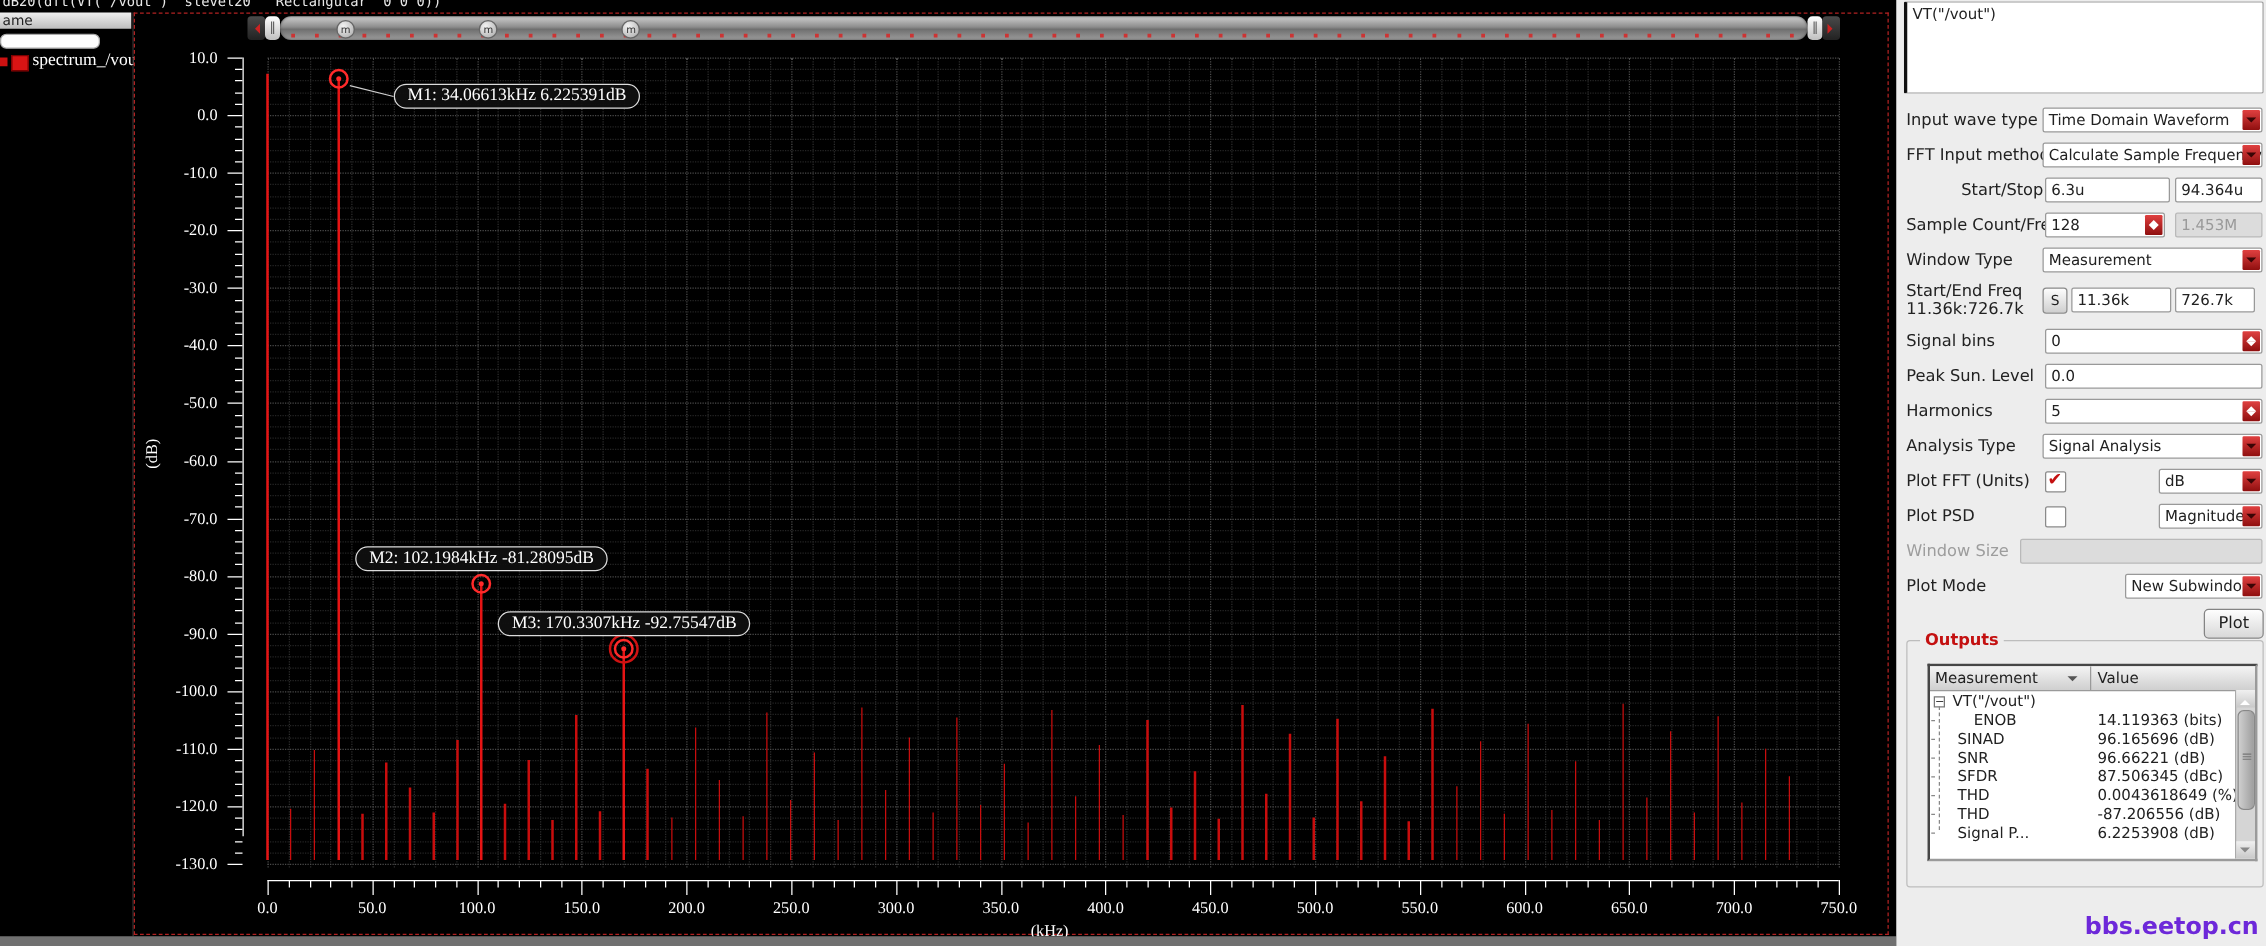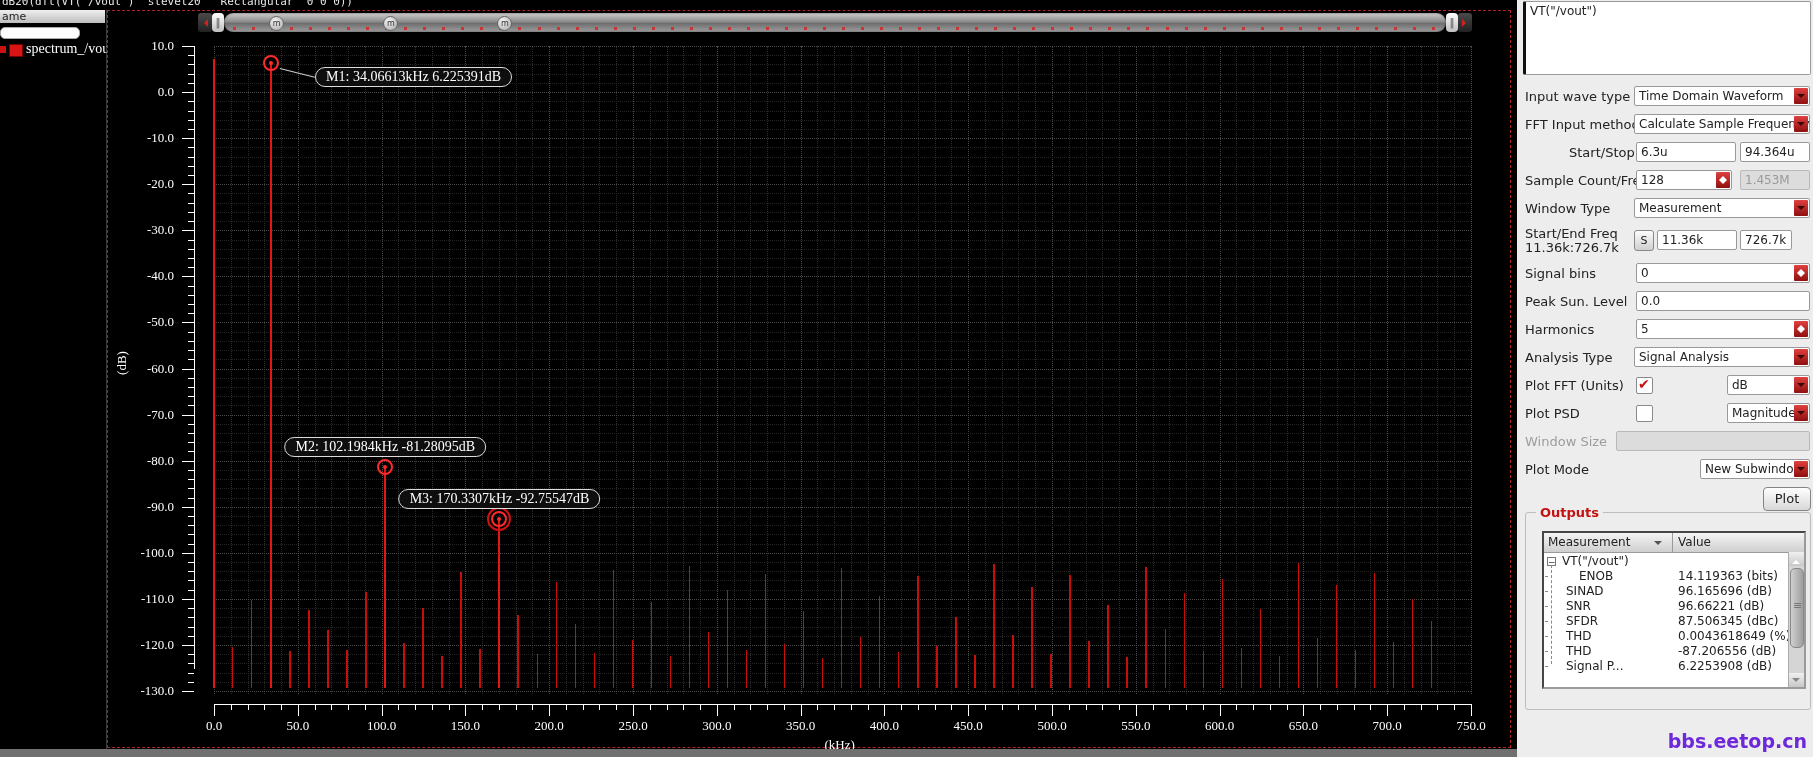--- a/index.html
+++ b/index.html
@@ -627,21 +627,21 @@
   <div class="plabel" style="top:201px;">Window Type</div>
   <div class="fld drop" style="left:117px;top:198px;width:176px;">
     <span>Measurement</span>
     <span class="arrow"></span>
   </div>
 
   <div class="plabel" style="top:226px;">Start/End Freq</div>
   <div class="plabel" style="top:240px;">11.36k:726.7k</div>
   <div class="sbtn" style="left:117px;top:230px;">S</div>
   <div class="fld" style="left:140px;top:230px;width:80px;">11.36k</div>
-  <div class="fld" style="left:223px;top:230px;width:52px;">726.7k</div>
+  <div class="fld" style="left:223px;top:230px;width:64px;">726.7k</div>
 
   <div class="plabel" style="top:266px;">Signal bins</div>
   <div class="fld" style="left:119px;top:263px;width:174px;">
     <span>0</span>
     <span class="spinner"></span>
   </div>
 
   <div class="plabel" style="top:294px;">Peak Sun. Level</div>
   <div class="fld" style="left:119px;top:291px;width:174px;">0.0</div>
 

